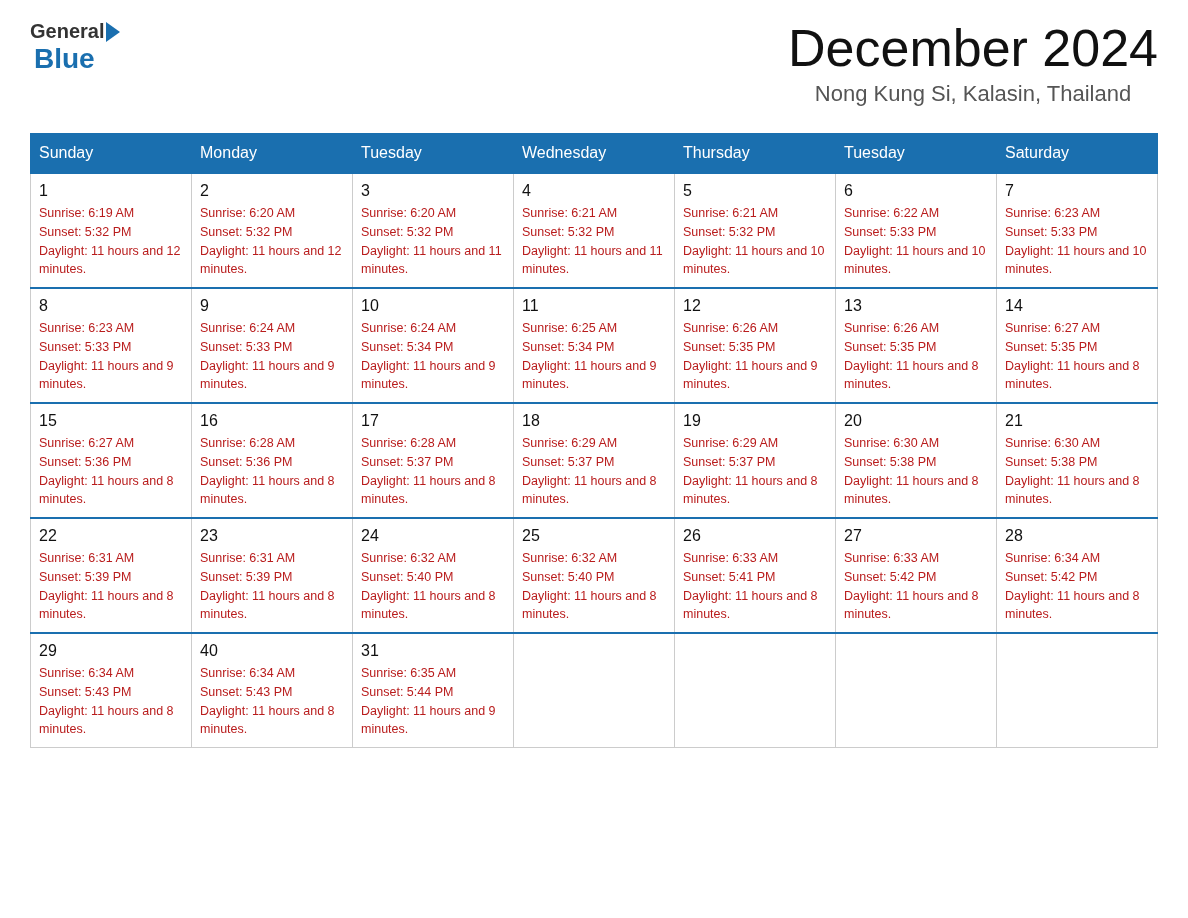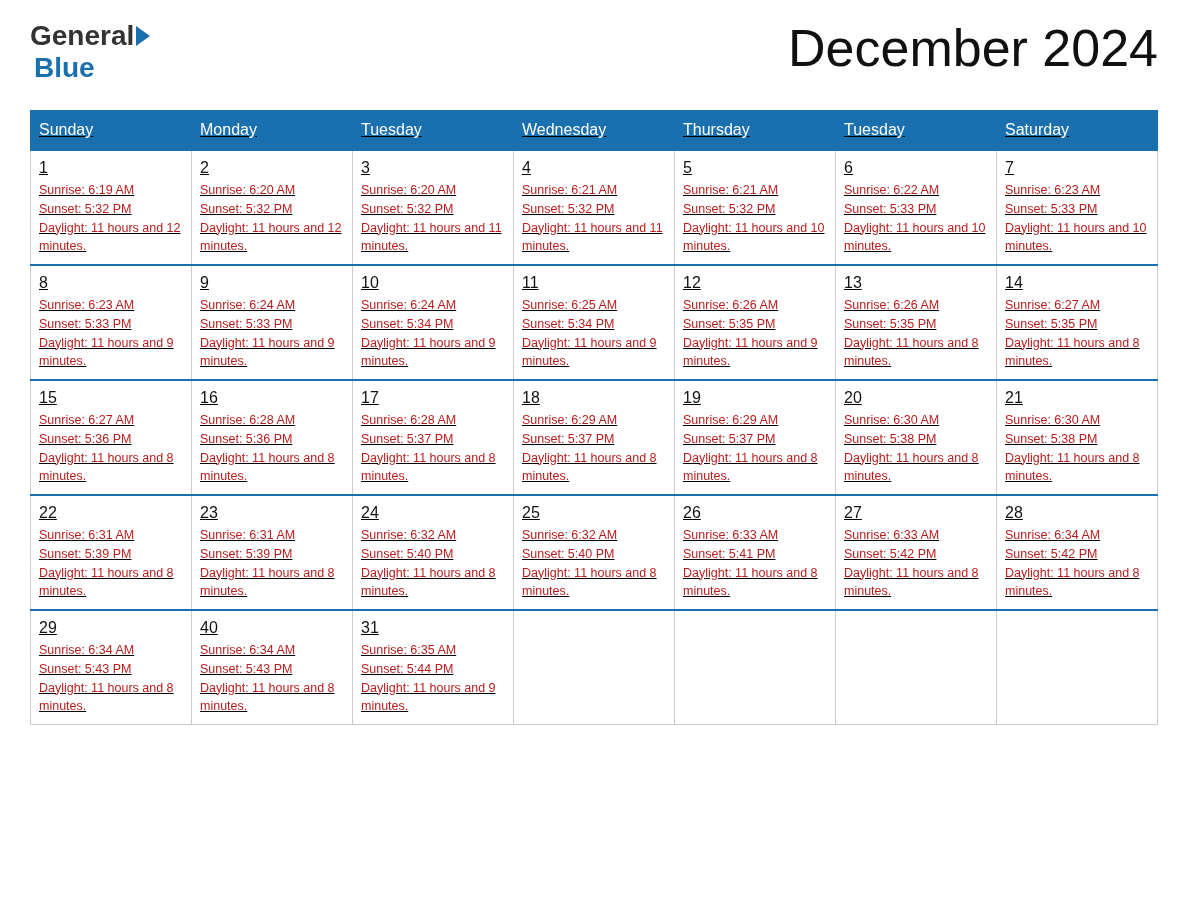--- a/index.html
+++ b/index.html
@@ -17,21 +17,21 @@
       margin-bottom: 10px;
     }
     .logo {
       display: flex;
       flex-direction: column;
       align-items: flex-start;
     }
     .logo-text {
       display: flex;
       align-items: center;
-      font-size: 28px;
+      font-size: 20px;
       font-weight: bold;
       color: #333;
     }
     .logo-general { color: #333; }
     .logo-arrow {
       width: 0; height: 0;
       border-left: 14px solid #1a6faf;
       border-top: 10px solid transparent;
       border-bottom: 10px solid transparent;
       margin: 0 2px;
@@ -53,21 +53,20 @@
     }
     .location {
       font-size: 22px;
       color: #555;
       margin-top: 4px;
     }
     .calendar {
       width: 100%;
       border-collapse: collapse;
       margin-top: 26px;
-      text-decoration: underline;
     }
     .calendar th {
       background-color: #1a6faf;
       color: #fff;
       padding: 10px 8px;
       text-align: left;
       font-size: 16px;
       font-weight: normal;
       border: 1px solid #1a6faf;
     }
@@ -112,20 +111,21 @@
     <div class="logo-text">
       <span class="logo-general">General</span>
       <span class="logo-arrow"></span>
     </div>
     <div style="margin-left:4px">
       <span class="logo-blue">Blue</span>
     </div>
   </div>
   <div class="title-section">
     <div class="month-title">December 2024</div>
+    <div class="location">Nong Kung Si, Kalasin, Thailand</div>
   </div>
 </div>
 
 <table class="calendar">
   <thead>
     <tr>
       <th>Sunday</th>
       <th>Monday</th>
       <th>Tuesday</th>
       <th>Wednesday</th>

